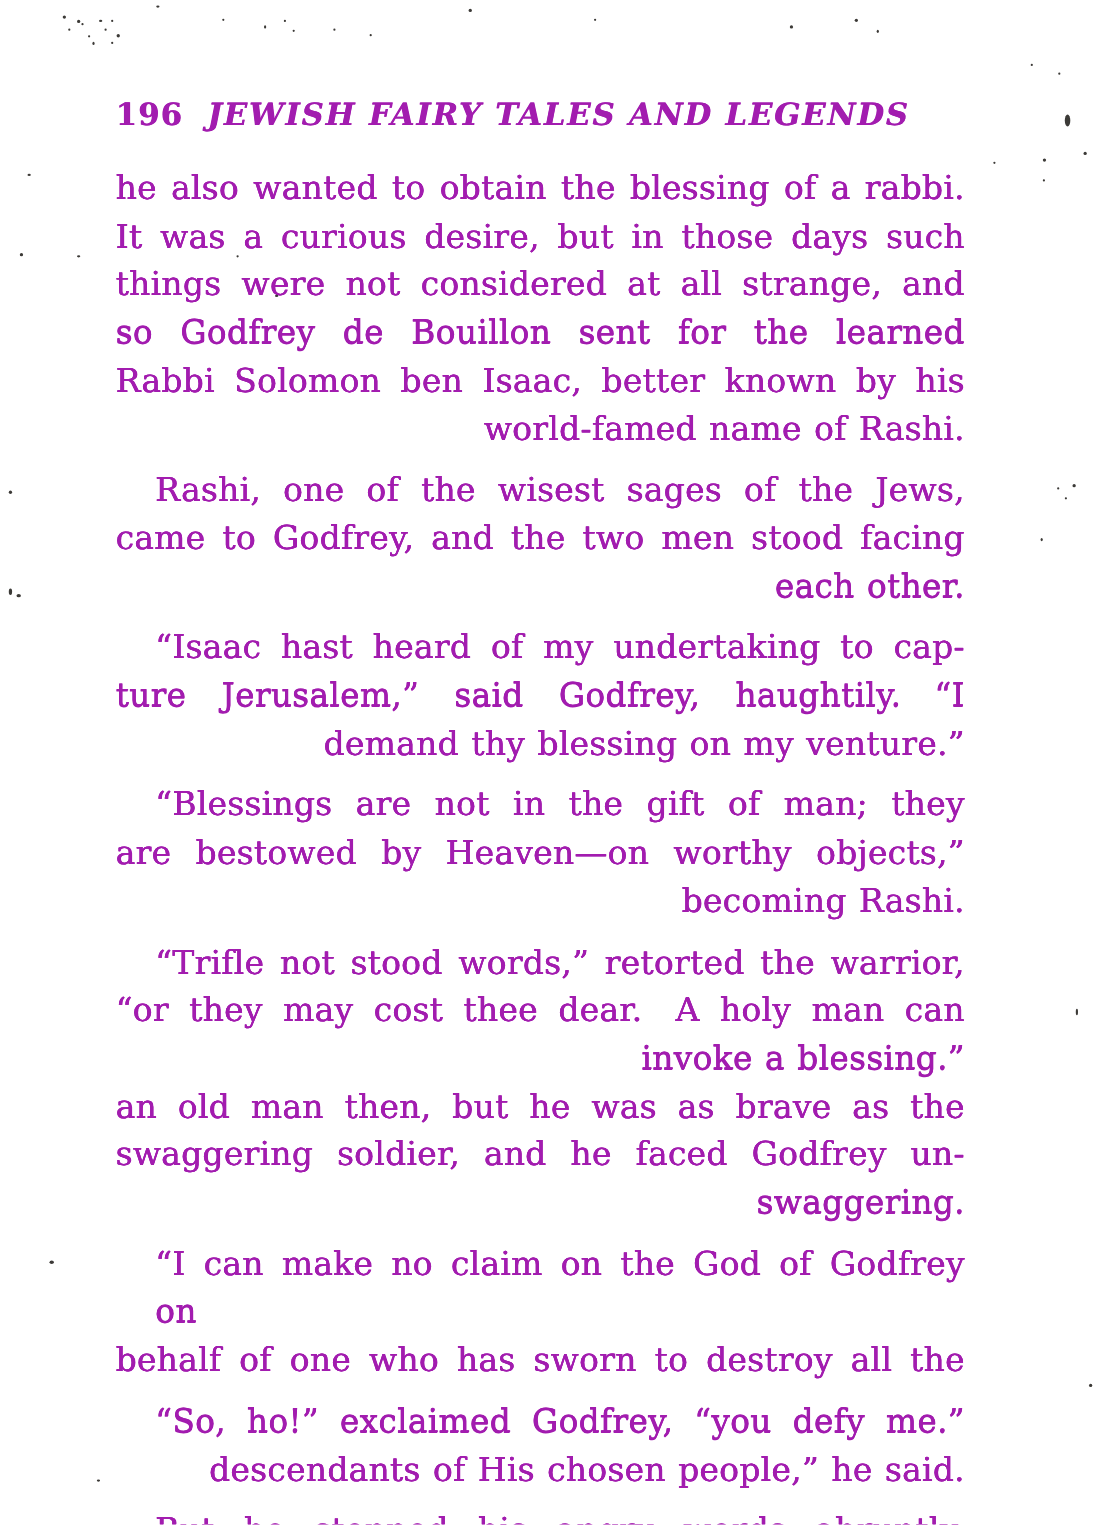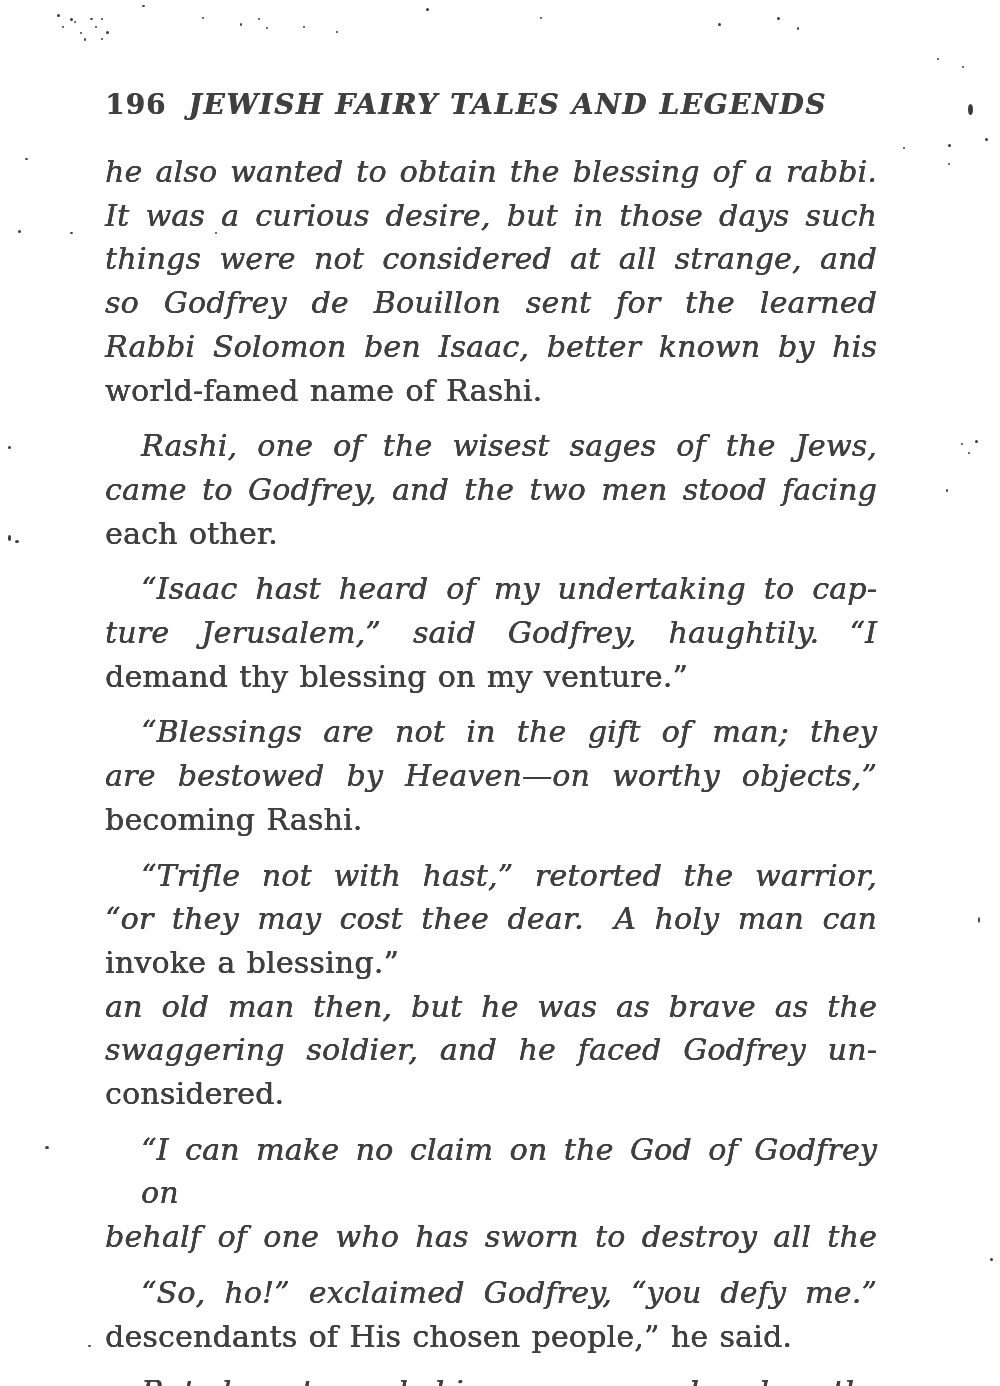--- a/index.html
+++ b/index.html
@@ -41,71 +41,70 @@
   }
   .body-text {
     position: absolute;
     left: 105px;
     top: 150px;
     width: 772px;
     font-size: 30px;
     line-height: 43.7px;
   }
   .line {
-    text-align: left;
+    text-align: right;
     word-spacing: 1.5px;
     letter-spacing: 0.2px;
     text-shadow: 0.35px 0 0 currentColor, 0 0.3px 0 currentColor;
     white-space: normal;
   }
   .line.j {
     text-align: justify;
     text-align-last: justify;
-    font-style: italic;
   }
   .line.in {
     padding-left: 36px;
     margin-top: 12px;
   }
   .speck {
     position: absolute;
     background: #1a1714;
     border-radius: 50%;
     opacity: 0.85;
   }
 </style>
 </head>
 <body>
 
-<div class="page" style="color: #404040; background: rgb(255, 255, 255);">
+<div class="page" style="color: #a21caf; background: rgb(255, 255, 255);">
   <div class="running-header">
     <span class="page-number">196</span><span class="running-title">JEWISH FAIRY TALES AND LEGENDS</span>
   </div>
   <div class="body-text">
       <div class="line j">he also wanted to obtain the blessing of a rabbi.</div>
       <div class="line j">It was a curious desire, but in those days such</div>
       <div class="line j">things were not considered at all strange, and</div>
       <div class="line j">so Godfrey de Bouillon sent for the learned</div>
       <div class="line j">Rabbi Solomon ben Isaac, better known by his</div>
       <div class="line">world-famed name of Rashi.</div>
       <div class="line j in">Rashi, one of the wisest sages of the Jews,</div>
       <div class="line j">came to Godfrey, and the two men stood facing</div>
       <div class="line">each other.</div>
       <div class="line j in">“Isaac hast heard of my undertaking to cap-</div>
       <div class="line j">ture Jerusalem,” said Godfrey, haughtily. “I</div>
       <div class="line">demand thy blessing on my venture.”</div>
       <div class="line j in">“Blessings are not in the gift of man; they</div>
       <div class="line j">are bestowed by Heaven—on worthy objects,”</div>
       <div class="line">becoming Rashi.</div>
-      <div class="line j in">“Trifle not with hast,” retorted the warrior,</div>
+      <div class="line j in">“Trifle not stood words,” retorted the warrior,</div>
       <div class="line j">“or they may cost thee dear. A holy man can</div>
       <div class="line">invoke a blessing.”</div>
       <div class="line j">an old man then, but he was as brave as the</div>
       <div class="line j">swaggering soldier, and he faced Godfrey un-</div>
-      <div class="line">considered.</div>
+      <div class="line">swaggering.</div>
       <div class="line j in">“I can make no claim on the God of Godfrey on</div>
       <div class="line j">behalf of one who has sworn to destroy all the</div>
       <div class="line j in">“So, ho!” exclaimed Godfrey, “you defy me.”</div>
       <div class="line">descendants of His chosen people,” he said.</div>
       <div class="line j in">But he stopped his angry words abruptly.</div>
     </div>
 <div class="speck" style="left: 57px; top: 14px; width: 3px; height: 3px;"></div>
     <div class="speck" style="left: 70px; top: 18px; width: 3px; height: 3px;"></div>
     <div class="speck" style="left: 74px; top: 21px; width: 2px; height: 2px;"></div>
     <div class="speck" style="left: 62px; top: 26px; width: 2px; height: 2px;"></div>

